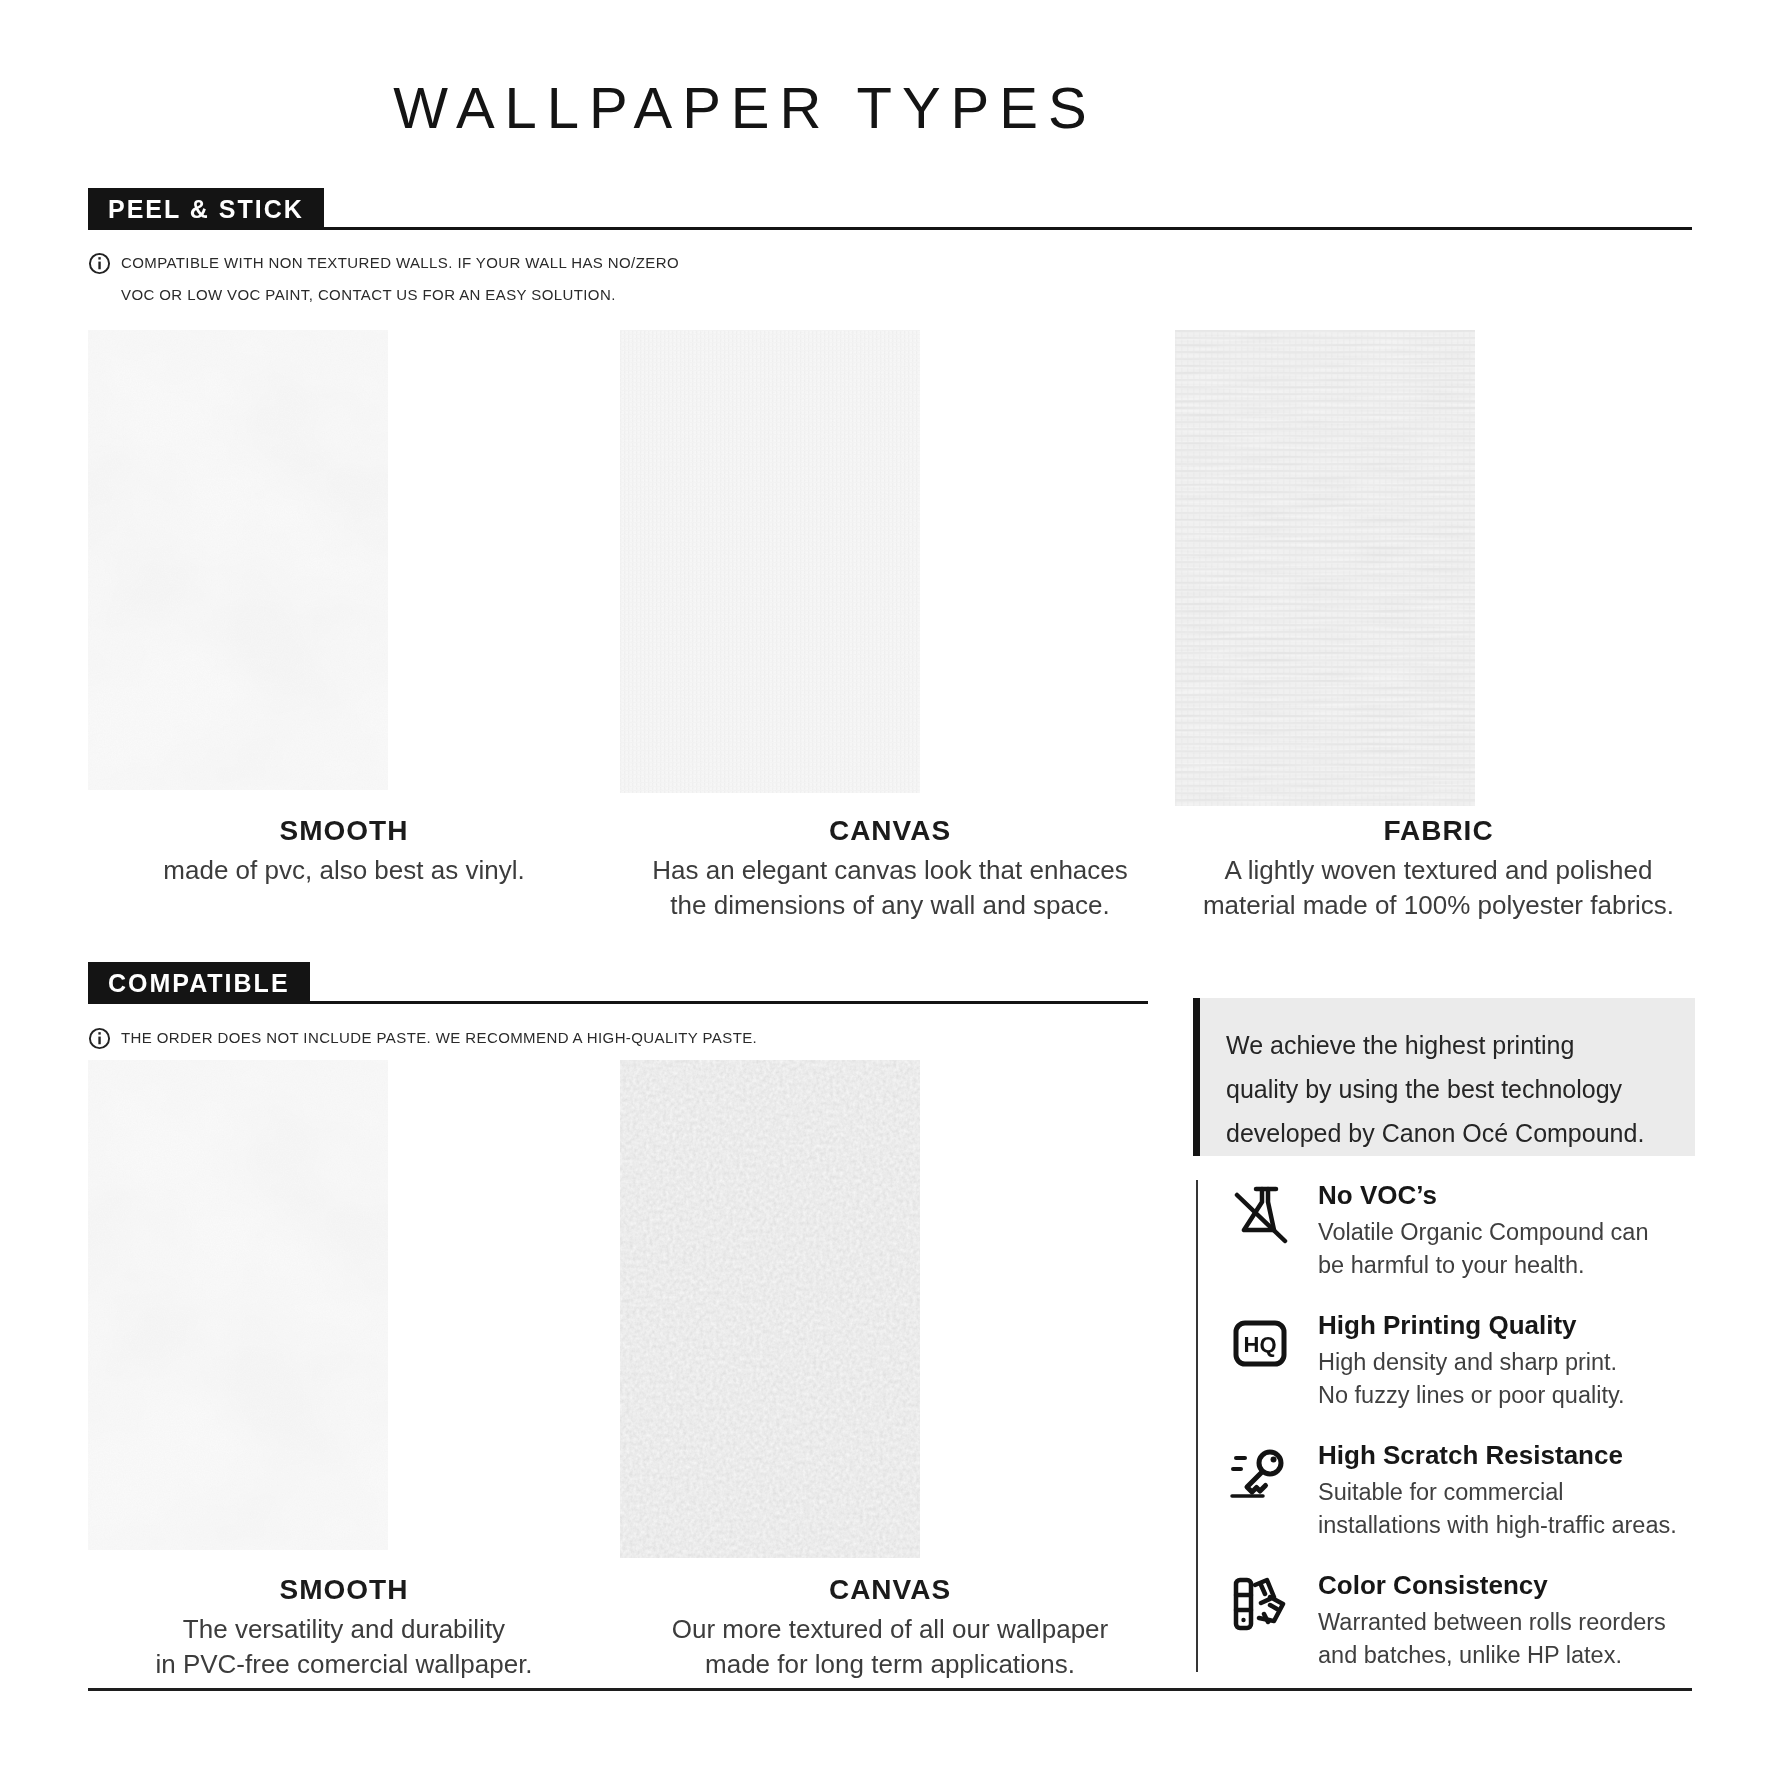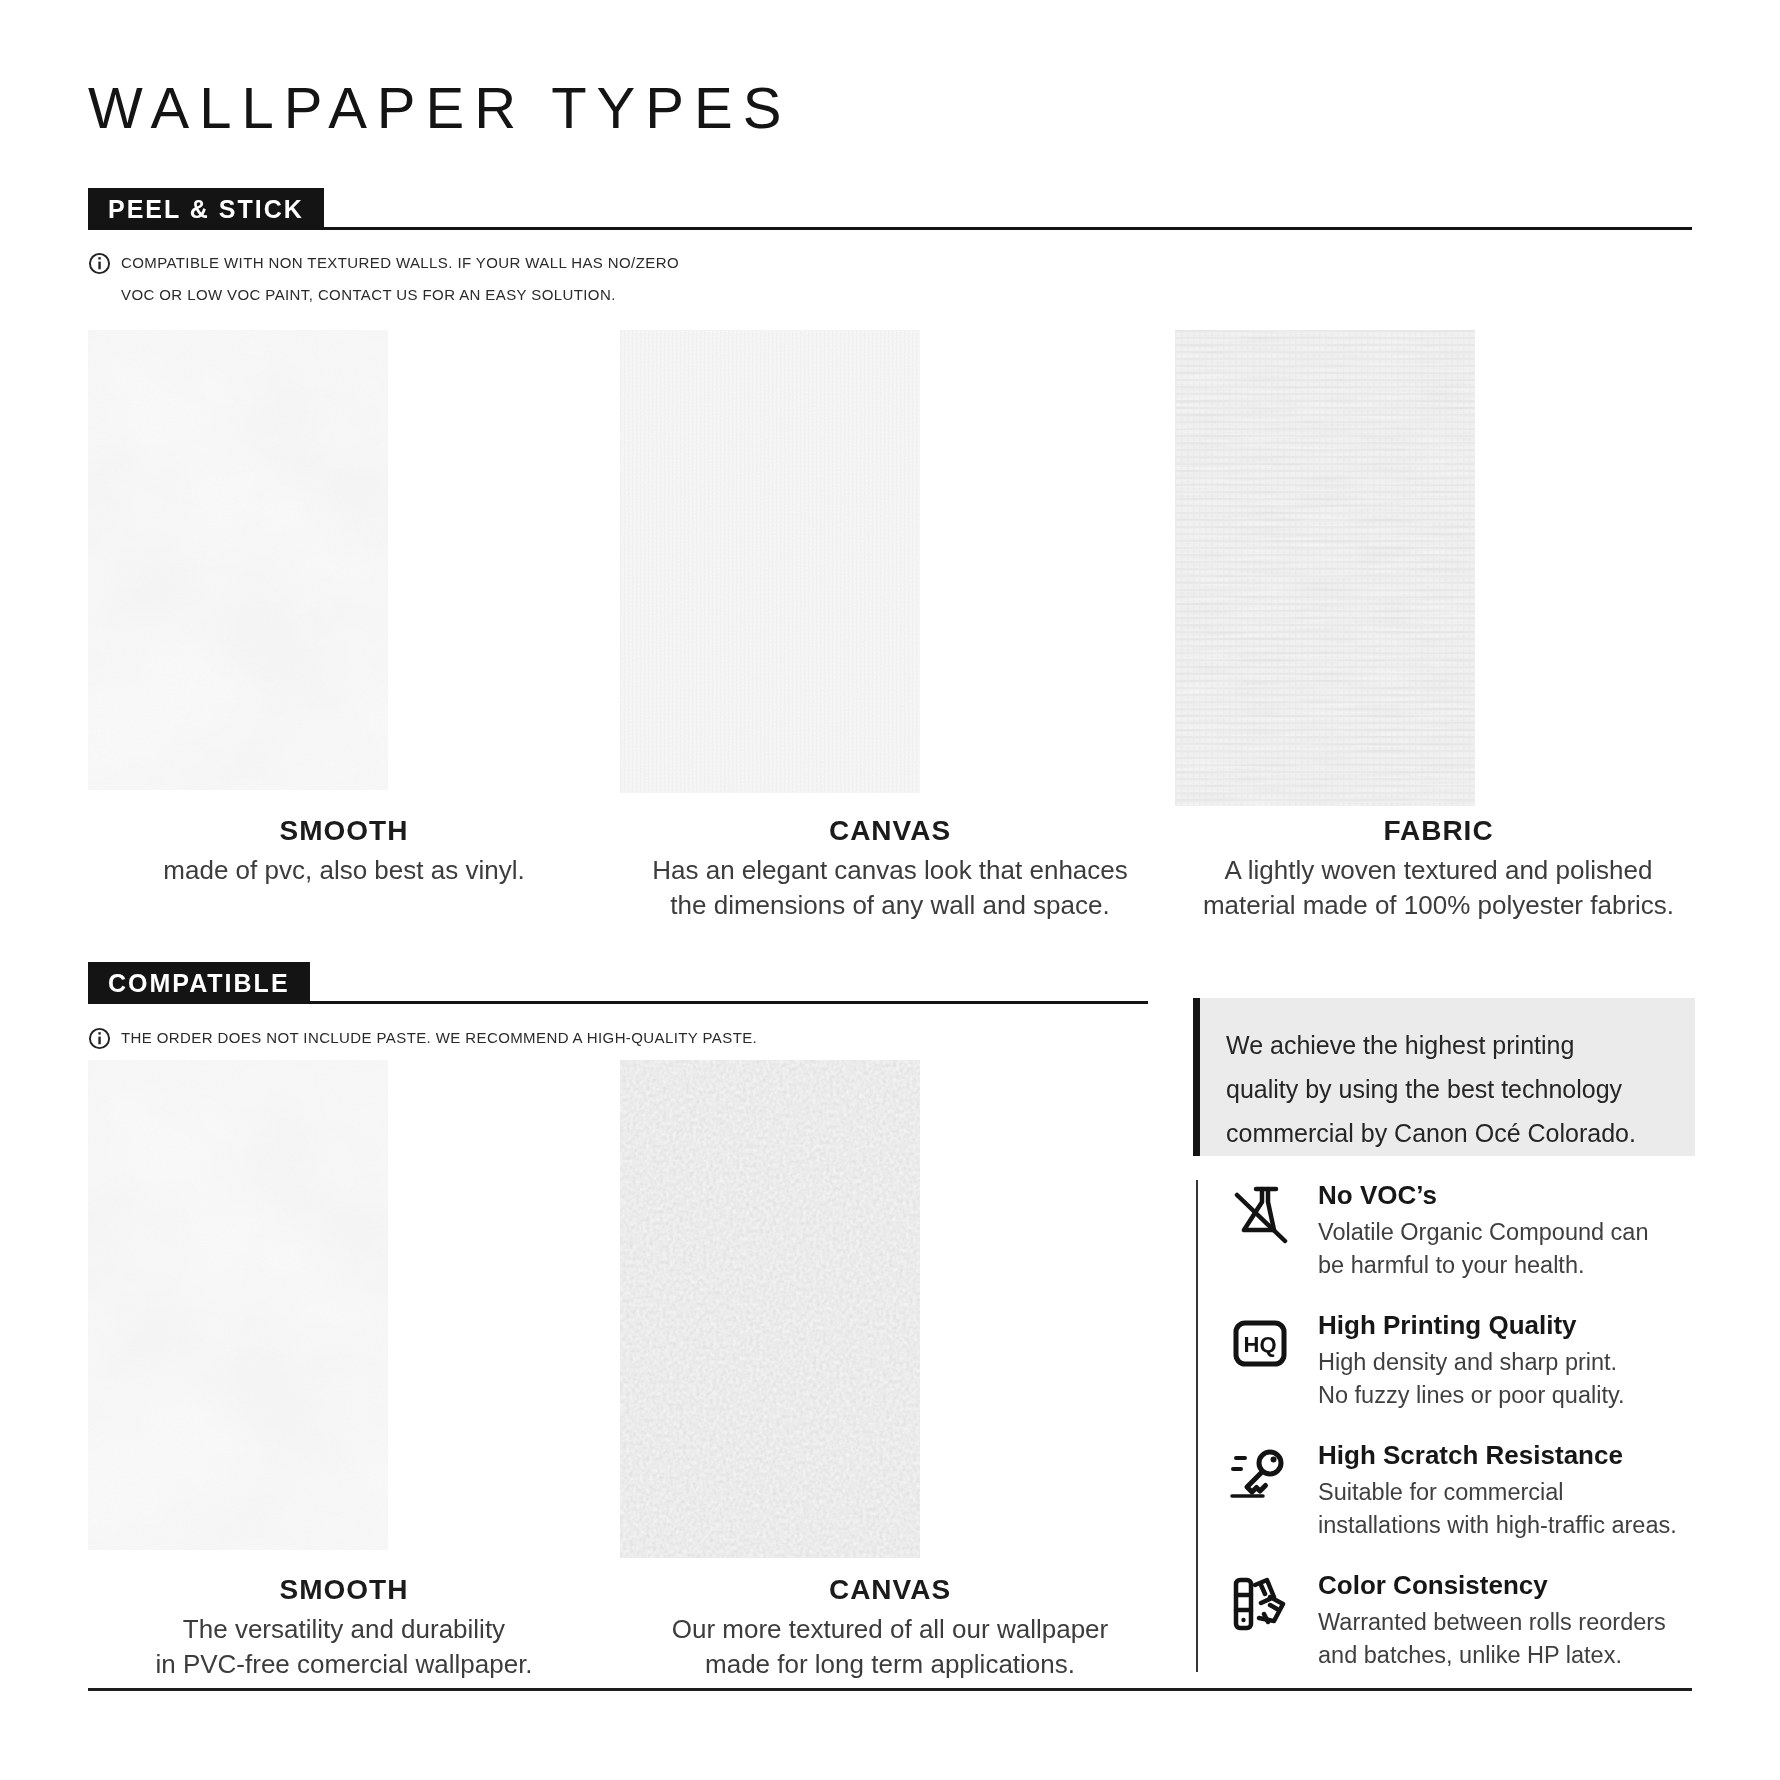--- a/index.html
+++ b/index.html
@@ -2,21 +2,21 @@
 <html><head>
 <meta charset="utf-8">
 <style>
   html,body{margin:0;padding:0;background:#ffffff;}
   .page{
     position:relative;width:1780px;height:1780px;background:#ffffff;
     font-family:"Liberation Sans", sans-serif;color:#161616;overflow:hidden;
   }
   
   .page-title{
-    position:absolute;left:88px;top:74px;width:1314px;text-align:left;
+    position:absolute;left:88px;top:74px;width:1314px;text-align:center;
     font-size:58px;font-weight:400;letter-spacing:10px;color:#141414;white-space:nowrap;
   }
   
   .rule-row{position:absolute;left:88px;height:42px;}
   .rule-row.peel{top:188px;width:1604px;}
   .rule-row.trad{top:962px;width:1060px;}
   .rule-row::after{content:"";position:absolute;left:0;right:0;bottom:0;height:3px;background:#141414;}
   .section-label{
     position:absolute;left:0;top:0;height:42px;line-height:43px;background:#141414;color:#ffffff;
     font-size:25px;font-weight:700;letter-spacing:2px;padding:0 20px;white-space:nowrap;z-index:2;
@@ -228,21 +228,21 @@
       <p>
         <span>Our more textured of all our wallpaper</span>
         <span>made for long term applications.</span>
       </p>
     </div>
   </div>
 
   <div class="quality-box">
     <div>We achieve the highest printing</div>
     <div>quality by using the best technology</div>
-    <div>commercial by Canon Océ Colorado.</div>
+    <div>developed by Canon Océ Compound.</div>
   </div>
 
   <div class="features">
 
     <div class="feature">
       <div class="ficon">
         <svg viewBox="0 0 64 64" fill="none" stroke="#131313" stroke-width="4.5" stroke-linecap="round" stroke-linejoin="round">
           <path d="M28 7h20"></path>
           <path d="M34 7v13L16 48h30L40 20V7"></path>
           <path d="M9 13l48 46"></path>

